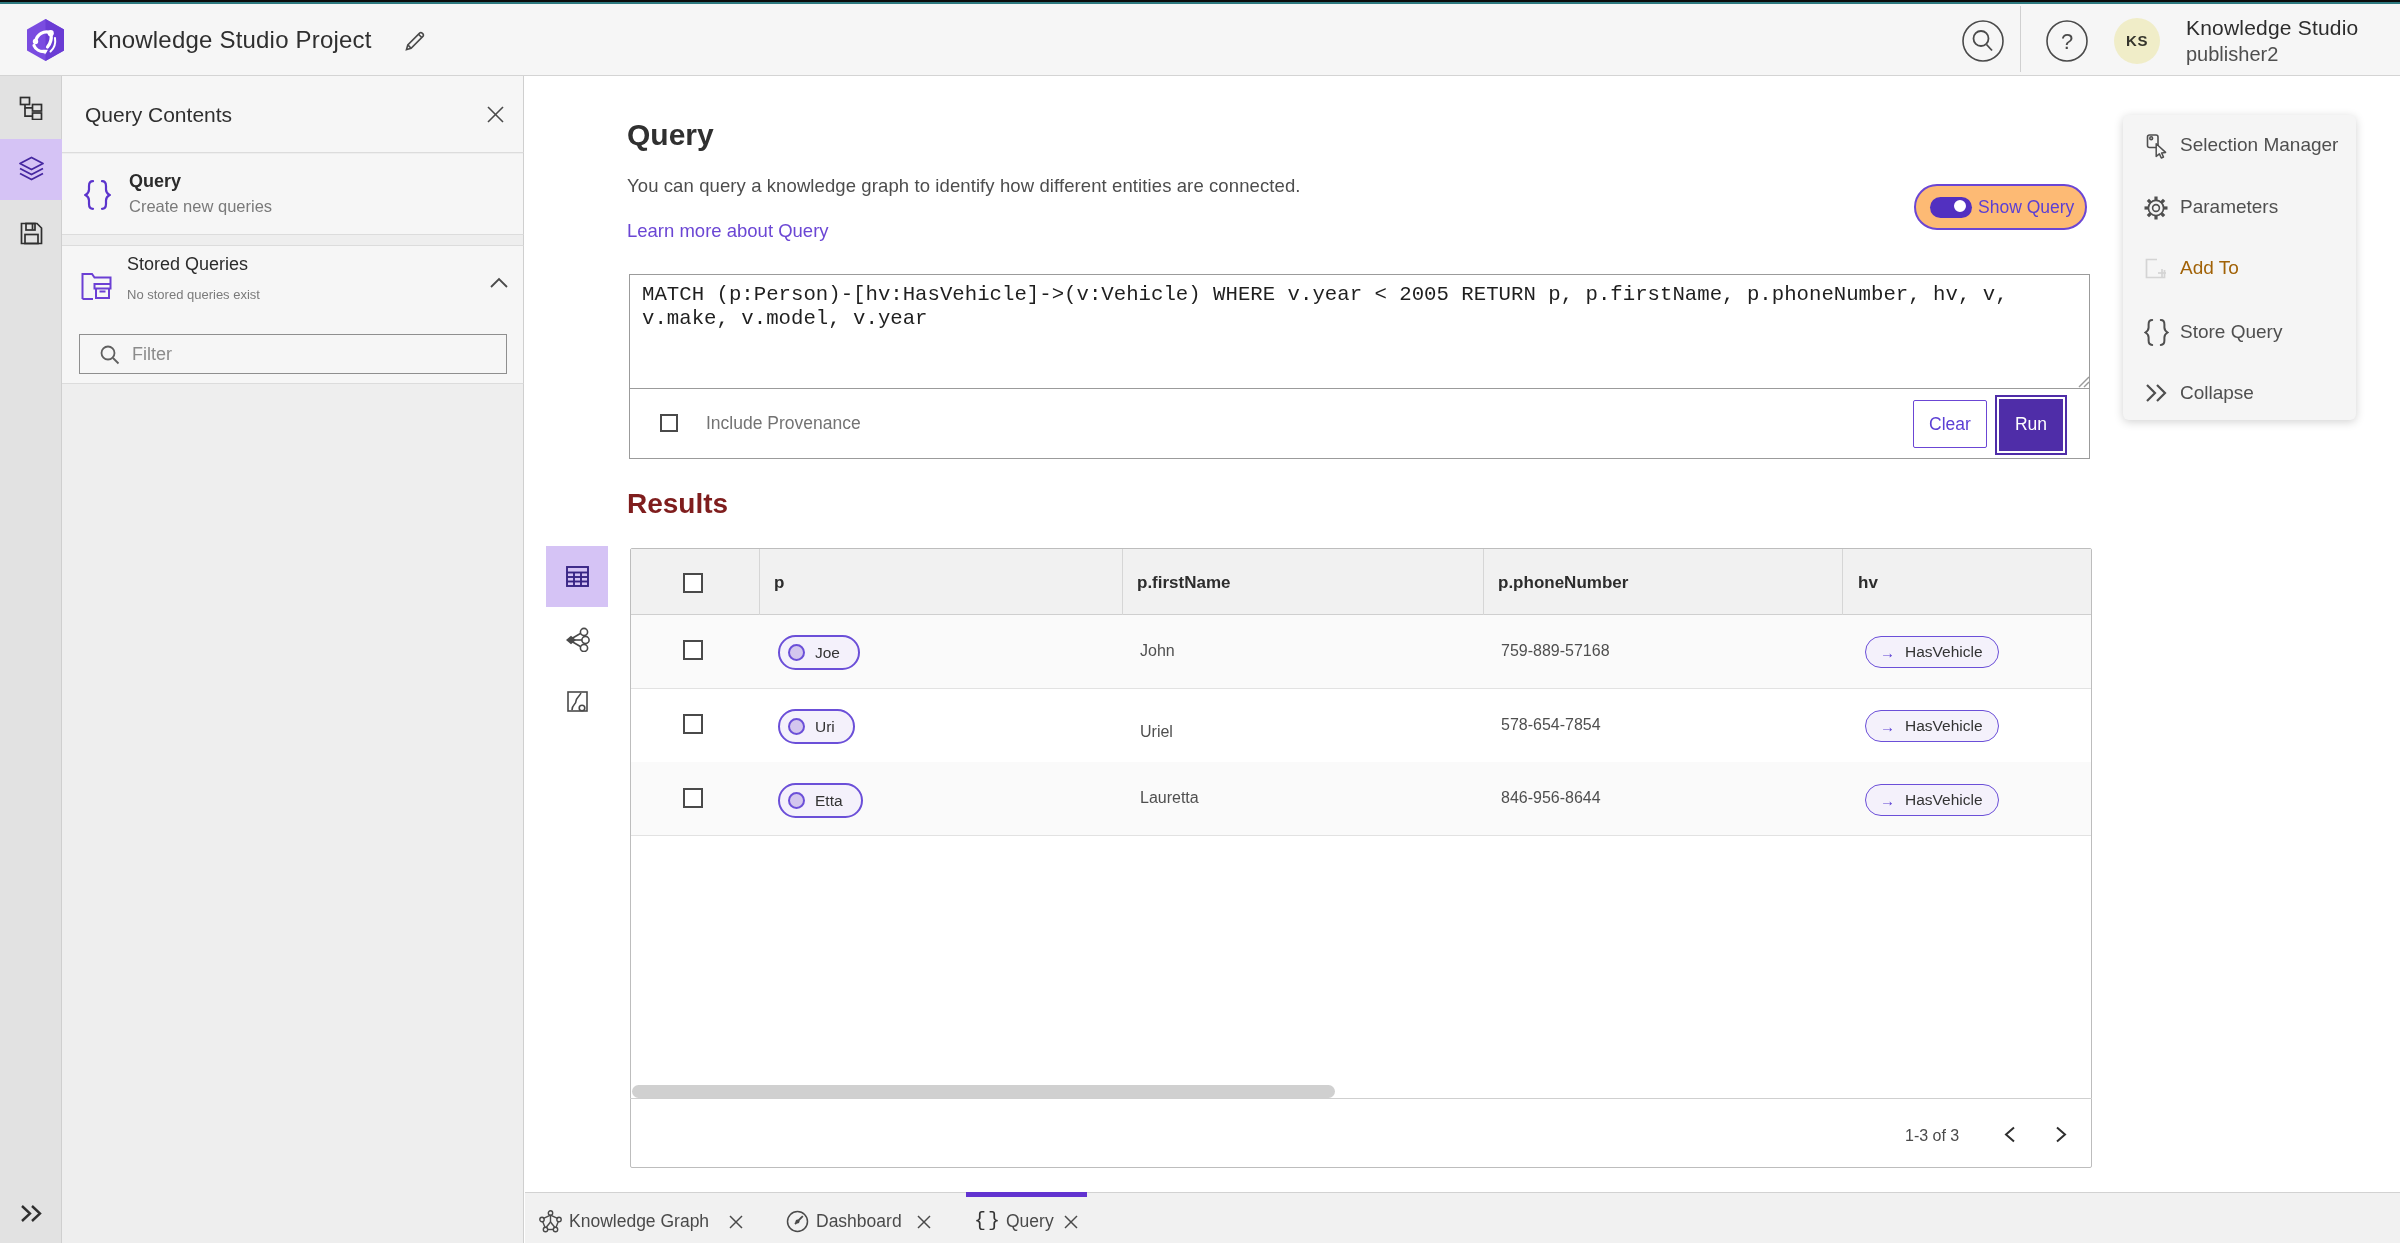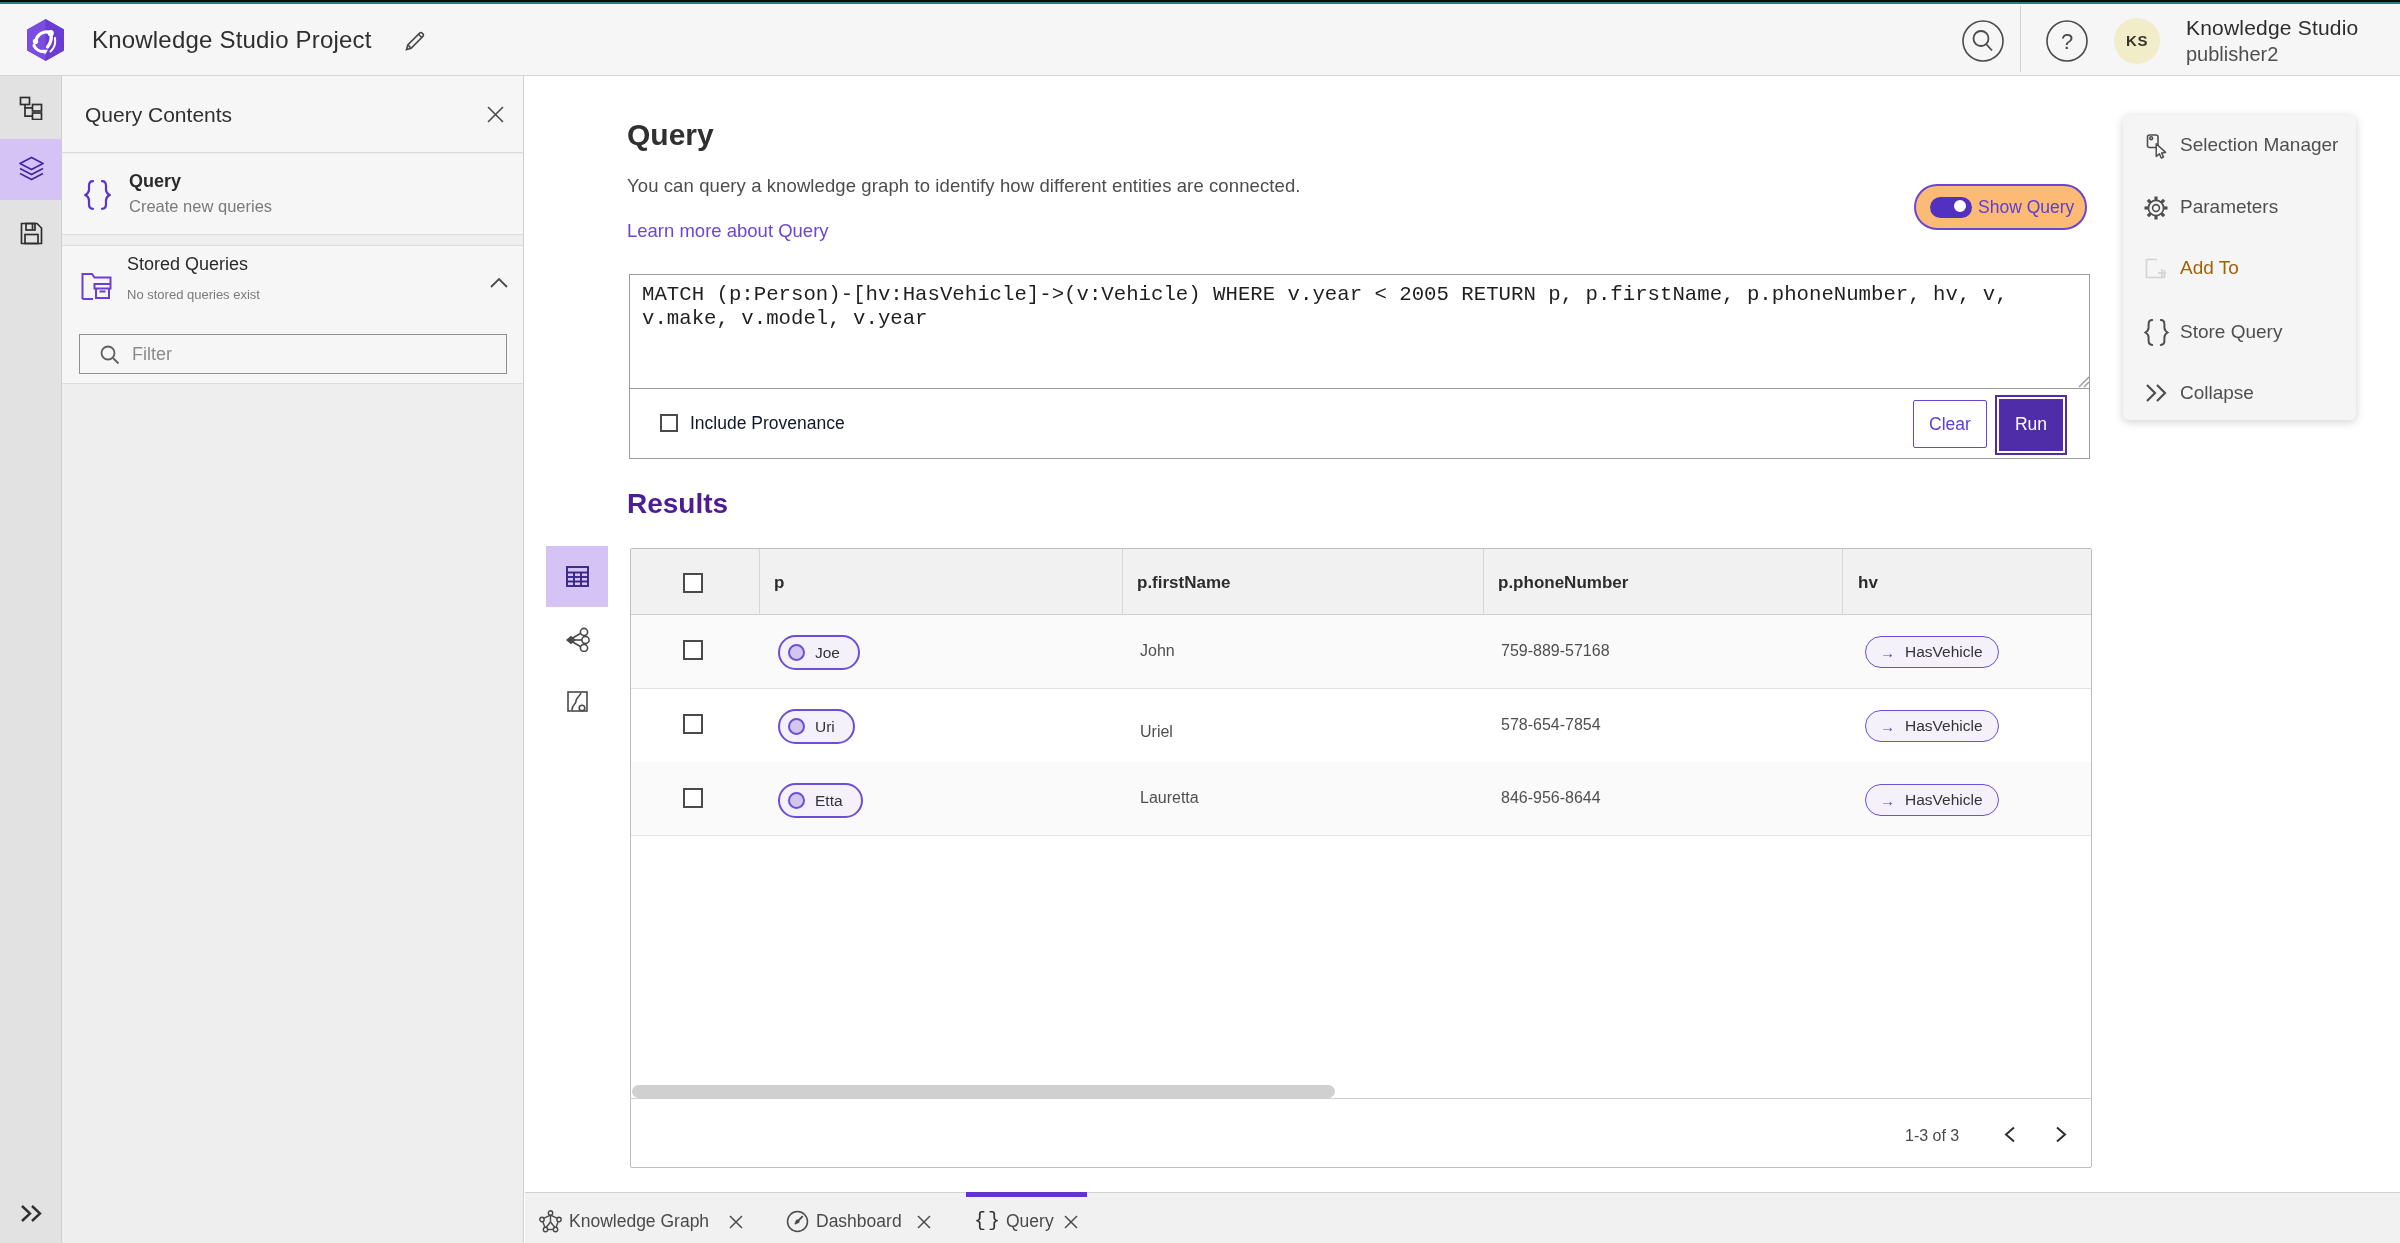--- a/index.html
+++ b/index.html
@@ -38,26 +38,26 @@
 #a-learn { left:627px; top:220px; font-size:18.5px; color:#6b46d4; }
 #toggle-pill { left:1914px; top:184px; width:173px; height:46px; border:2px solid #6b46d4; border-radius:23px; background:#fdba74; }
 #toggle-pill .sw { position:absolute; left:14px; top:11px; width:42px; height:21px; background:#5230c0; border-radius:10.5px; }
 #toggle-pill .knob { position:absolute; left:36px; top:11.5px; width:16px; height:16px; background:#fff; border:2px solid #5230c0; border-radius:50%; }
 #toggle-pill .lbl { position:absolute; left:62px; top:11px; font-size:17.5px; color:#5b3fd4; }
 
 #qbox { left:629px; top:274px; width:1461px; height:185px; border:1px solid #9b9b9b; background:#fff; }
 #qbox .code { position:absolute; left:12px; top:8px; width:1380px; font-family:"Liberation Mono", monospace; font-size:20.7px; line-height:23.5px; color:#1f1f1f; white-space:pre-wrap; }
 #qbox .sep { position:absolute; left:0; top:113px; width:1459px; height:1px; background:#9b9b9b; }
 #chk-prov { position:absolute; left:30px; top:139px; width:18px; height:18px; border:2px solid #4a4a4a; background:#fff; }
-#lbl-prov { position:absolute; left:60px; top:138px; font-size:17.5px; color:#0f172a; }
+#lbl-prov { position:absolute; left:76px; top:138px; font-size:17.5px; color:#737373; }
 #btn-clear { position:absolute; left:1283px; top:125px; width:74px; height:48px; border:1px solid #6b46d4; border-radius:2px; background:#fff; color:#5b3fd4; font-size:17.5px; text-align:center; line-height:46px; }
 #btn-run { position:absolute; left:1365px; top:120px; width:72px; height:60px; border:2px solid #4f2da8; background:#fff; padding:2px; }
 #btn-run .in { width:100%; height:100%; background:#4f2da8; color:#fff; font-size:17.5px; text-align:center; line-height:50px; }
 
-#h-results { left:627px; top:488px; font-size:28px; font-weight:700; color:#4c1d95; }
+#h-results { left:627px; top:488px; font-size:28px; font-weight:700; color:#7f1d1d; }
 
 
 #mini-sel { left:546px; top:546px; width:62px; height:61px; background:#d5c3f5; }
 
 
 #tbl { left:630px; top:548px; width:1462px; height:620px; border:1px solid #bdbdbd; border-radius:2px; background:#fff; }
 #tbl .hdr { position:absolute; left:0; top:0; width:1460px; height:66px; background:#f1f1f1; border-bottom:1px solid #cfcfcf; }
 #tbl .hdr .ht { position:absolute; top:24px; font-size:17px; font-weight:700; color:#2d2d2d; }
 .vline { position:absolute; top:0; width:1px; background:#d6d6d6; }
 .row { position:absolute; left:0; width:1460px; height:74px; border-bottom:1px solid #e2e2e2; }

